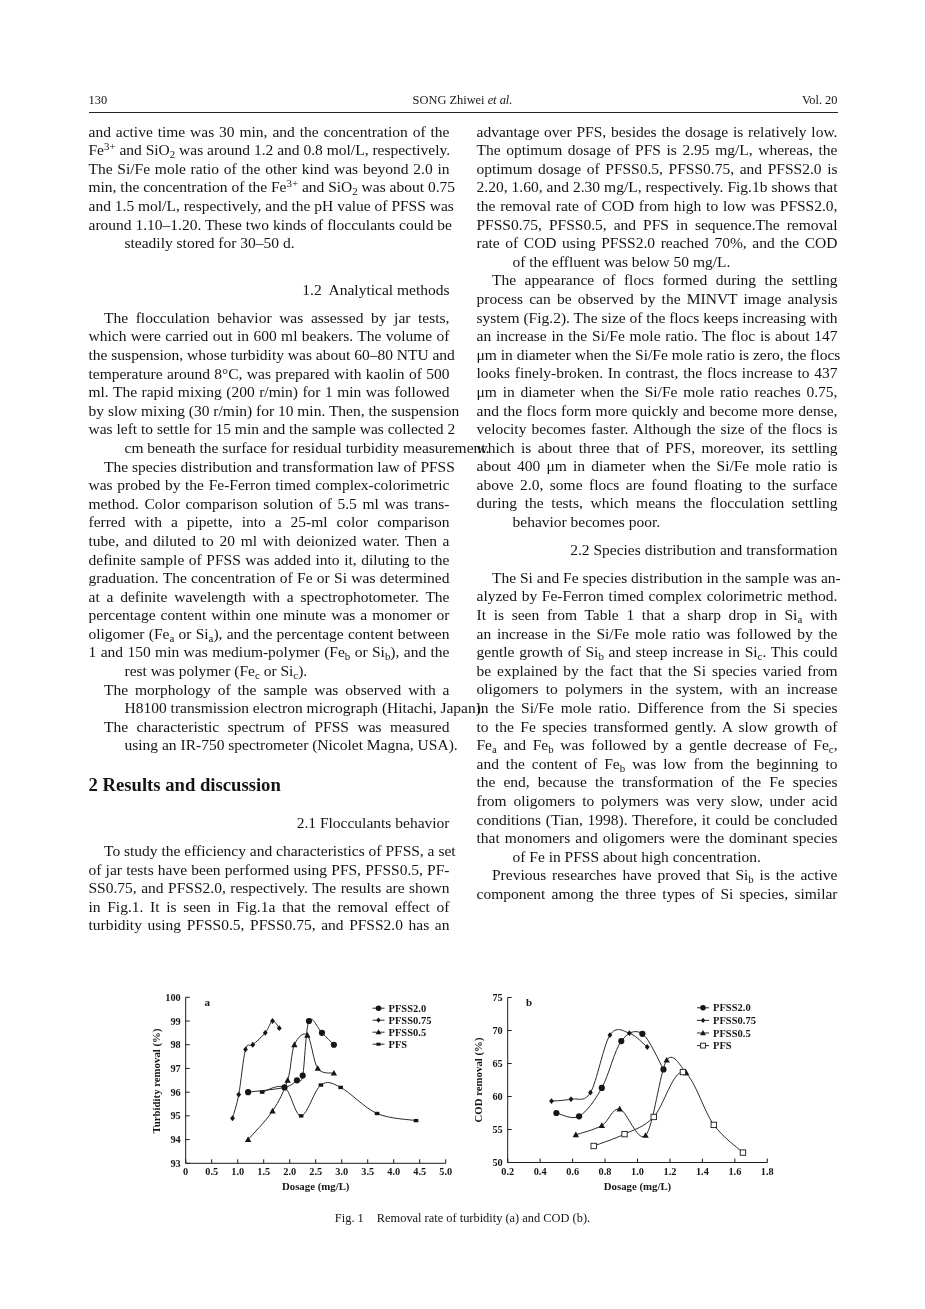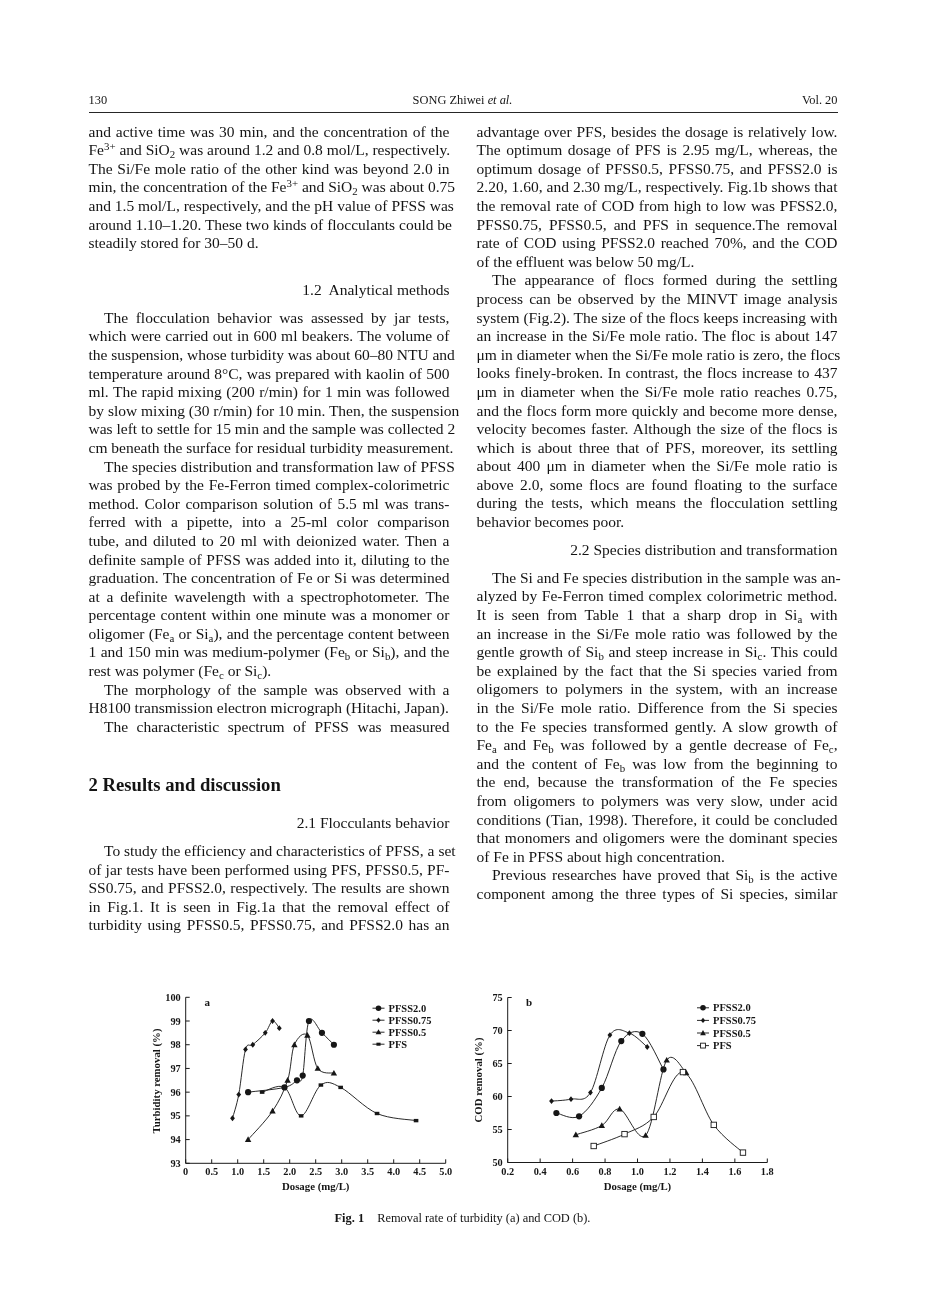--- a/index.html
+++ b/index.html
@@ -12,30 +12,30 @@
   .hdr-page { left: 88.5px; }
   .hdr-title { left: 0; width: 925px; text-align: center; }
   .hdr-vol { right: 87.5px; }
   .rule { position: absolute; left: 88.5px; top: 111.5px; width: 749px; height: 0; border-top: 1px solid #262626; }
 
   .block { position: absolute; width: 361px; font-size: 15.5px; line-height: 18.6px; }
   .col-left { left: 88.5px; }
   .col-right { left: 476.5px; }
   .line { white-space: nowrap; text-align: justify; text-align-last: justify; height: 18.6px; overflow: visible; }
   .line.indent { padding-left: 15.5px; }
-  .line.last { text-align-last: left; }
+  .line.last { text-align-last: left; margin-left: 36px; }
   .line sub, .line sup, .hdr sup, .hdr sub { font-size: 0.7em; line-height: 0; }
   .line sub { vertical-align: -0.28em; }
   .line sup { vertical-align: 0.5em; }
   .heading { font-weight: normal; white-space: pre; text-align: right; }
   .heading-big { font-size: 18.66px; line-height: 22px; font-weight: bold; white-space: pre; }
 
   .caption { position: absolute; top: 1210.8px; left: 0; width: 925px; text-align: center;
              font-size: 12.4px; line-height: 14px; white-space: nowrap; }
-  .caption .cap-label { font-weight: bold; margin-right: 13px; }
+  .caption .cap-label { font-weight: normal; margin-right: 13px; }
 
   svg.chart { position: absolute; overflow: visible; }
   svg.chart text { font-family: "Liberation Serif", serif; fill: #151515; }
   svg.chart .tick-label { font-size: 10.3px; font-weight: bold; }
   svg.chart .axis-title { font-size: 10.8px; font-weight: bold; }
   svg.chart .legend-label { font-size: 10.5px; font-weight: bold; }
   svg.chart .panel-label { font-size: 11px; font-weight: bold; }
   svg.chart .axis { stroke: #1a1a1a; stroke-width: 1; fill: none; }
   svg.chart .series-line { stroke: #1f1f1f; stroke-width: 0.95; fill: none; }
 </style>
@@ -83,20 +83,21 @@
       <div class="line">oligomer (Fe<sub>a</sub> or Si<sub>a</sub>), and the percentage content between</div>
       <div class="line">1 and 150 min was medium-polymer (Fe<sub>b</sub> or Si<sub>b</sub>), and the</div>
       <div class="line last">rest was polymer (Fe<sub>c</sub> or Si<sub>c</sub>).</div>
     </div>
     <div>
       <div class="line indent">The morphology of the sample was observed with a</div>
       <div class="line last">H8100 transmission electron micrograph (Hitachi, Japan).</div>
     </div>
     <div>
       <div class="line indent">The characteristic spectrum of PFSS was measured</div>
+      <div class="line last">using an IR-750 spectrometer (Nicolet Magna, USA).</div>
     </div>
   </div>
 <div class="block col-left heading-big" style="top:774.4px">2 Results and discussion</div>
 <div class="block col-left heading" style="top:813.8px">2.1 Flocculants behavior</div>
 <div class="block col-left" style="top:842.1px">
     <div>
       <div class="line indent">To study the efficiency and characteristics of PFSS, a set</div>
       <div class="line">of jar tests have been performed using PFS, PFSS0.5, PF-</div>
       <div class="line">SS0.75, and PFSS2.0, respectively. The results are shown</div>
       <div class="line">in Fig.1. It is seen in Fig.1a that the removal effect of</div>

